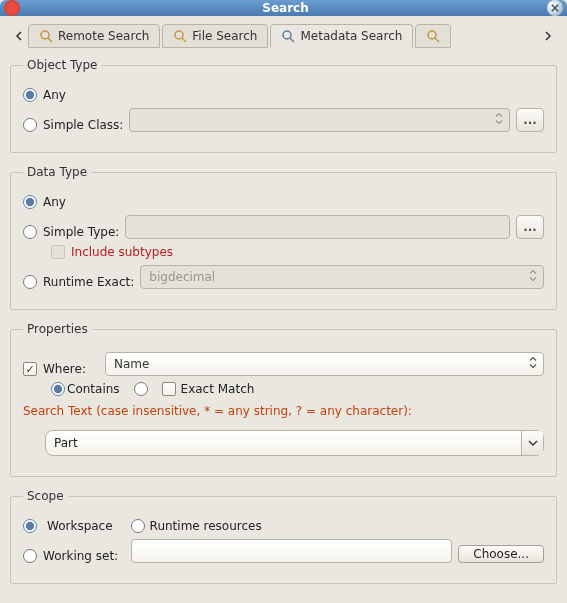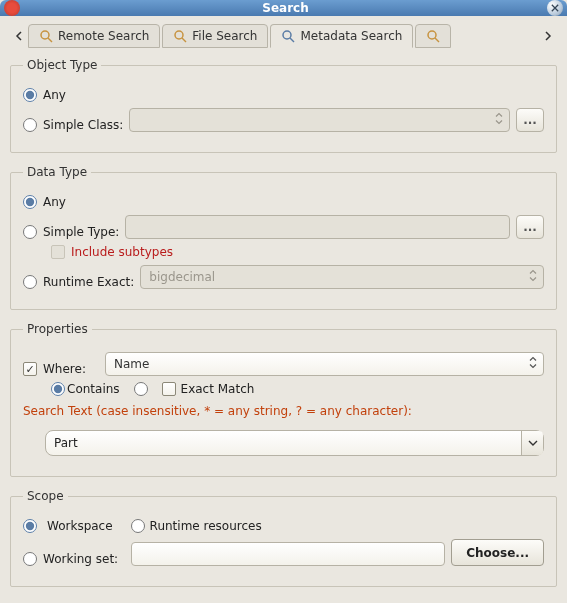--- a/index.html
+++ b/index.html
@@ -36,21 +36,21 @@
   background: linear-gradient(to bottom, #fff, #f4f2eb); padding: 2px 8px;
   color: #333; flex: 1; min-width: 0; font-family: inherit; font-size: 12px;
 }
 .textfield:disabled, .combo:disabled { background: #e4e1d8; color: #9a968c; }
 .combo { display: flex; align-items: center; justify-content: space-between; position: relative; padding-right: 20px; }
 .combo .caret { position: absolute; right: 6px; top: 50%; transform: translateY(-50%); }
 .combo .caret svg { width: 8px; height: 8px; }
 .combo.updown .caret svg { width: 8px; height: 12px; }
 
 .icon-btn { width: 28px; height: 24px; border: 1px solid #b6b2a5; border-radius: 4px; background: linear-gradient(to bottom, #fdfcf9, #e7e4da); display: flex; align-items: center; justify-content: center; cursor: pointer; color: #555; font-weight: bold; }
-.btn { height: 27px; padding: 0 14px; border: 1px solid #a29e91; border-radius: 4px; background: linear-gradient(to bottom, #fdfcf9, #e7e4da); cursor: pointer; color: #222; display: inline-flex; align-items: center; justify-content: center; font-weight: bold; }
+.btn { height: 18px; padding: 0 14px; border: 1px solid #a29e91; border-radius: 4px; background: linear-gradient(to bottom, #fdfcf9, #e7e4da); cursor: pointer; color: #222; display: inline-flex; align-items: center; justify-content: center; }
 
 .dropdown { height: 26px; border: 1px solid #b6b2a5; border-radius: 8px; background: linear-gradient(to bottom, #fff, #f4f2eb); display: flex; align-items: center; padding: 0 8px; position: relative; cursor: pointer; }
 .dropdown .val { flex: 1; color: #222; }
 .dropdown .dd-btn { position: absolute; right: 0; top: 0; bottom: 0; width: 22px; border-left: 1px solid #b6b2a5; display: flex; align-items: center; justify-content: center; background: linear-gradient(to bottom, #fdfcf9, #e7e4da); border-radius: 0 4px 4px 0; }
 
 .hint { color: #c2410c; margin: 8px 0 12px; }
 
 .check-custom { width:14px; height:14px; border:1px solid #8c8878; background:linear-gradient(to bottom,#fff,#f4f2eb); display:inline-flex; align-items:center; justify-content:center; border-radius:2px; cursor:pointer; }
 .check-custom.checked::after { content:"✓"; font-size:11px; color:#333; line-height:1; }
 .check-custom.disabled { background:#e4e1d8; border-color:#c8c4b8; cursor:default; }

